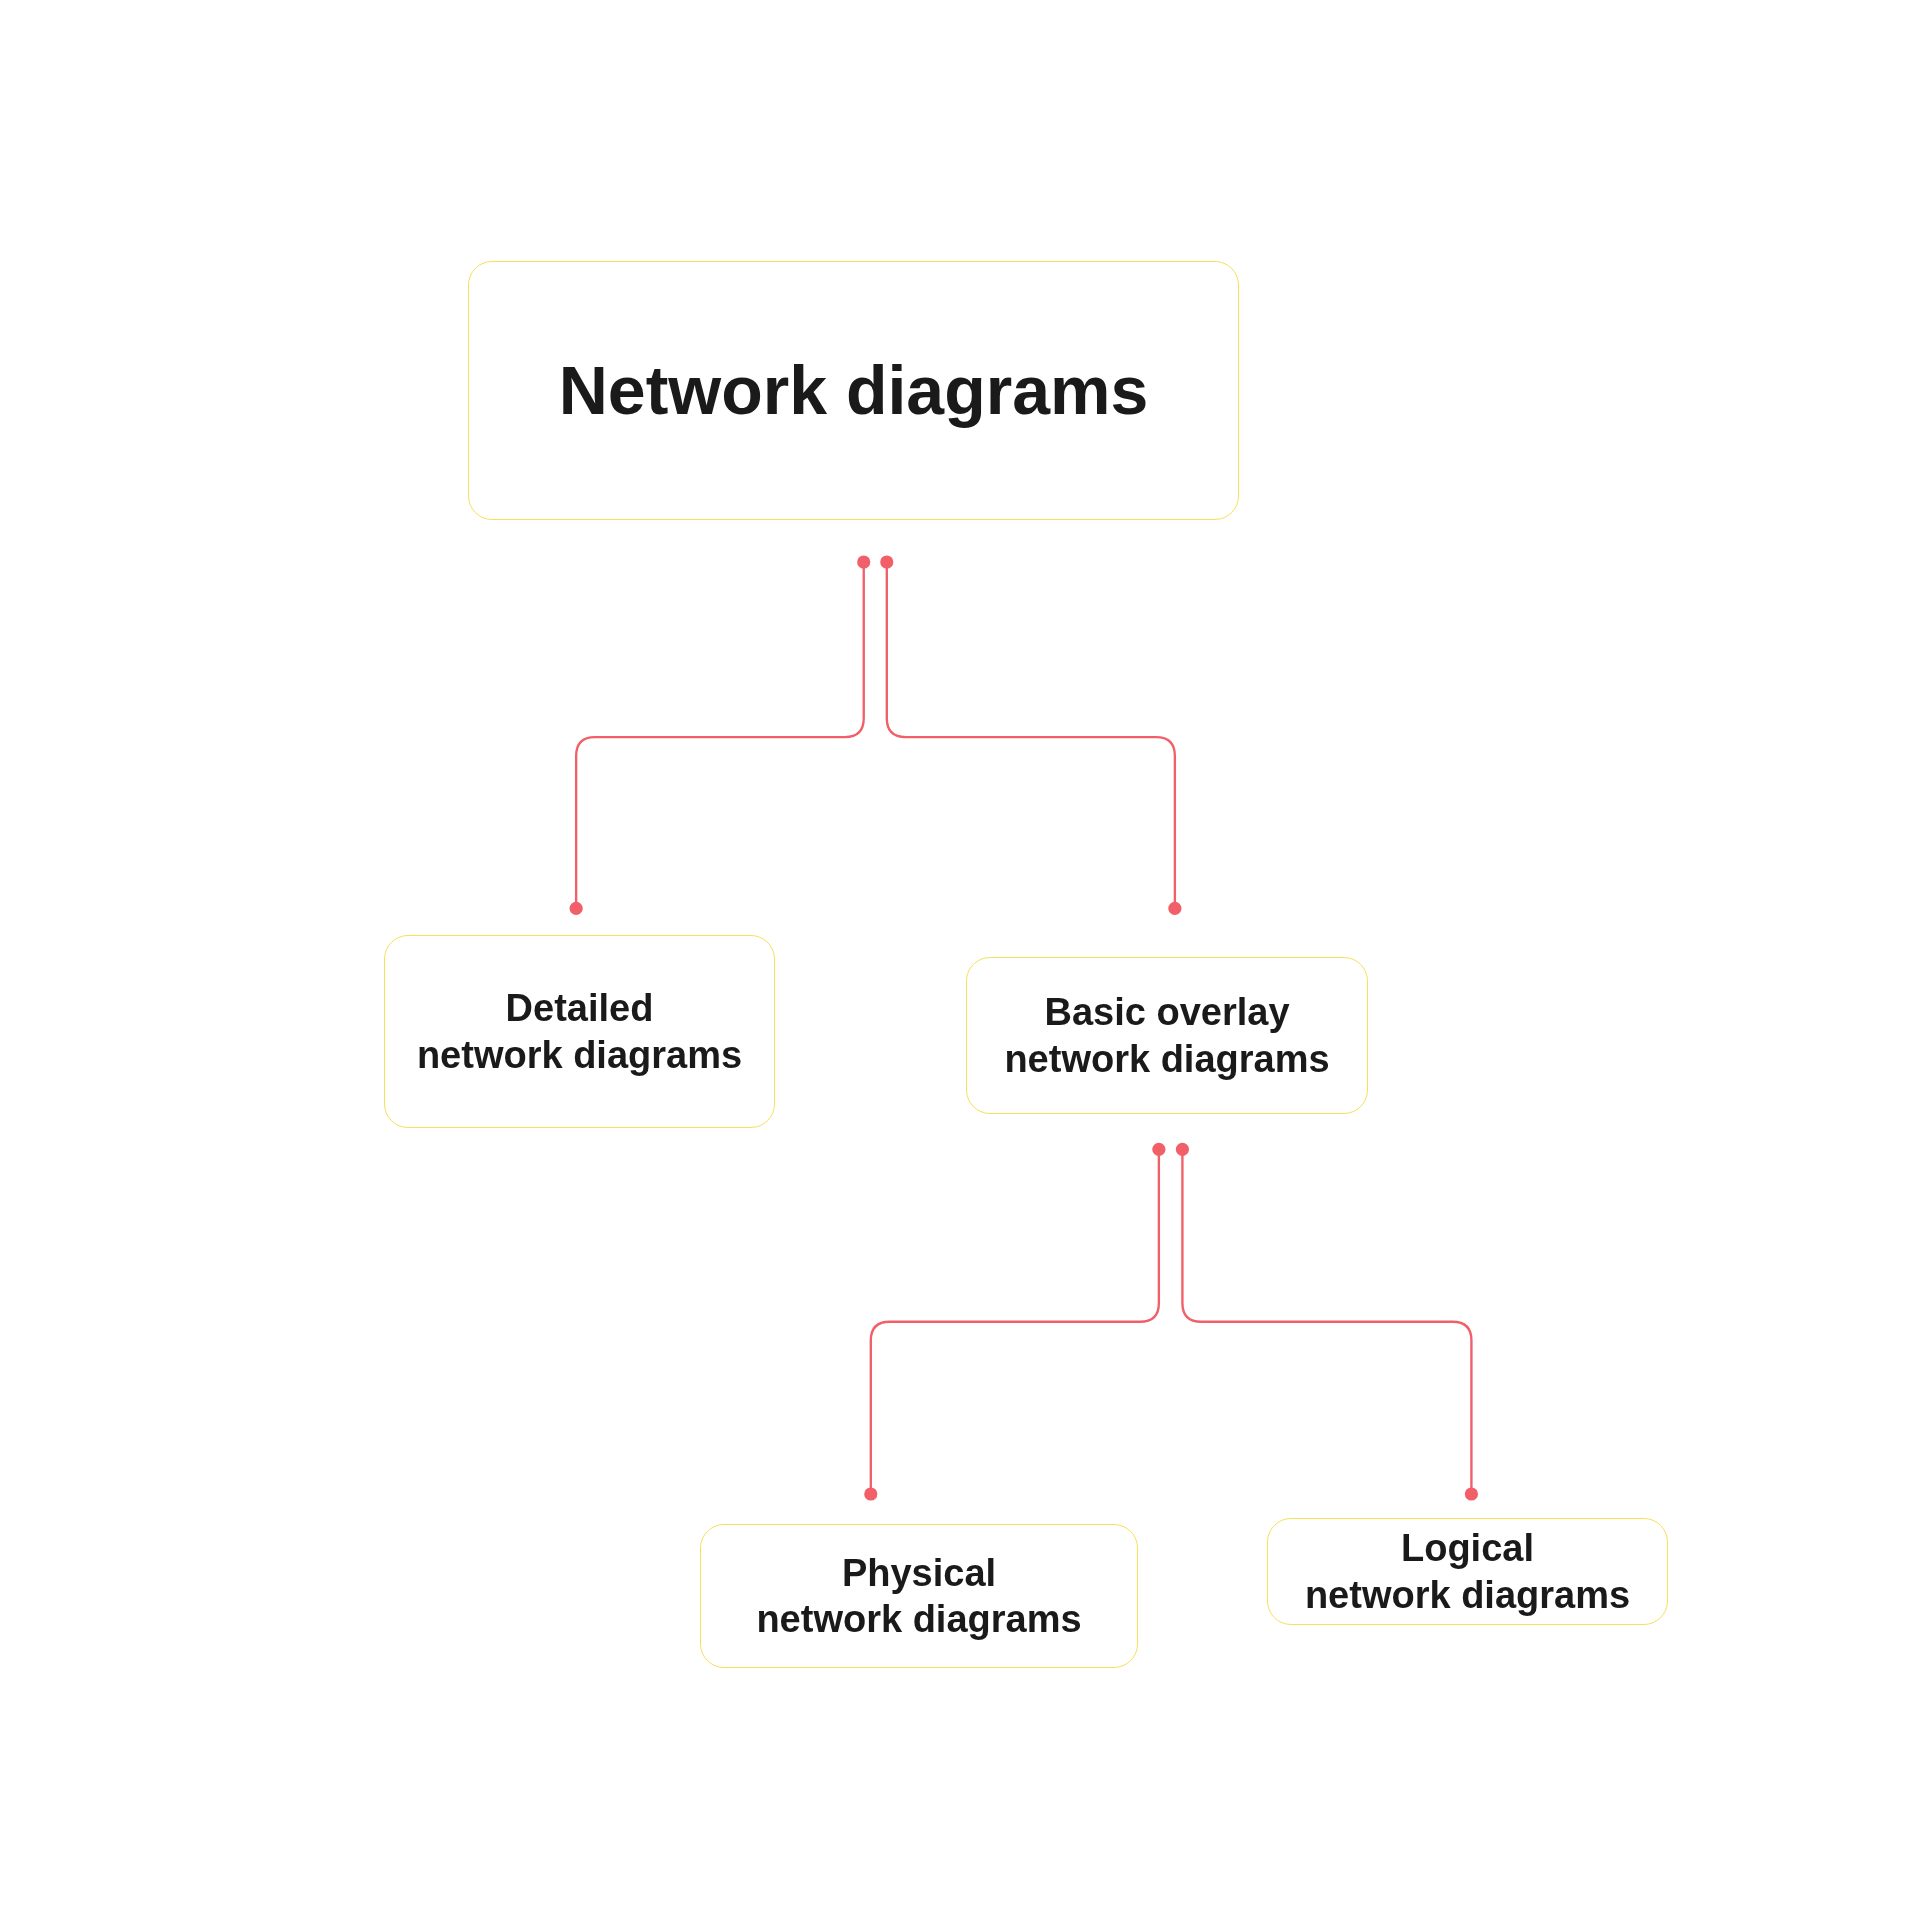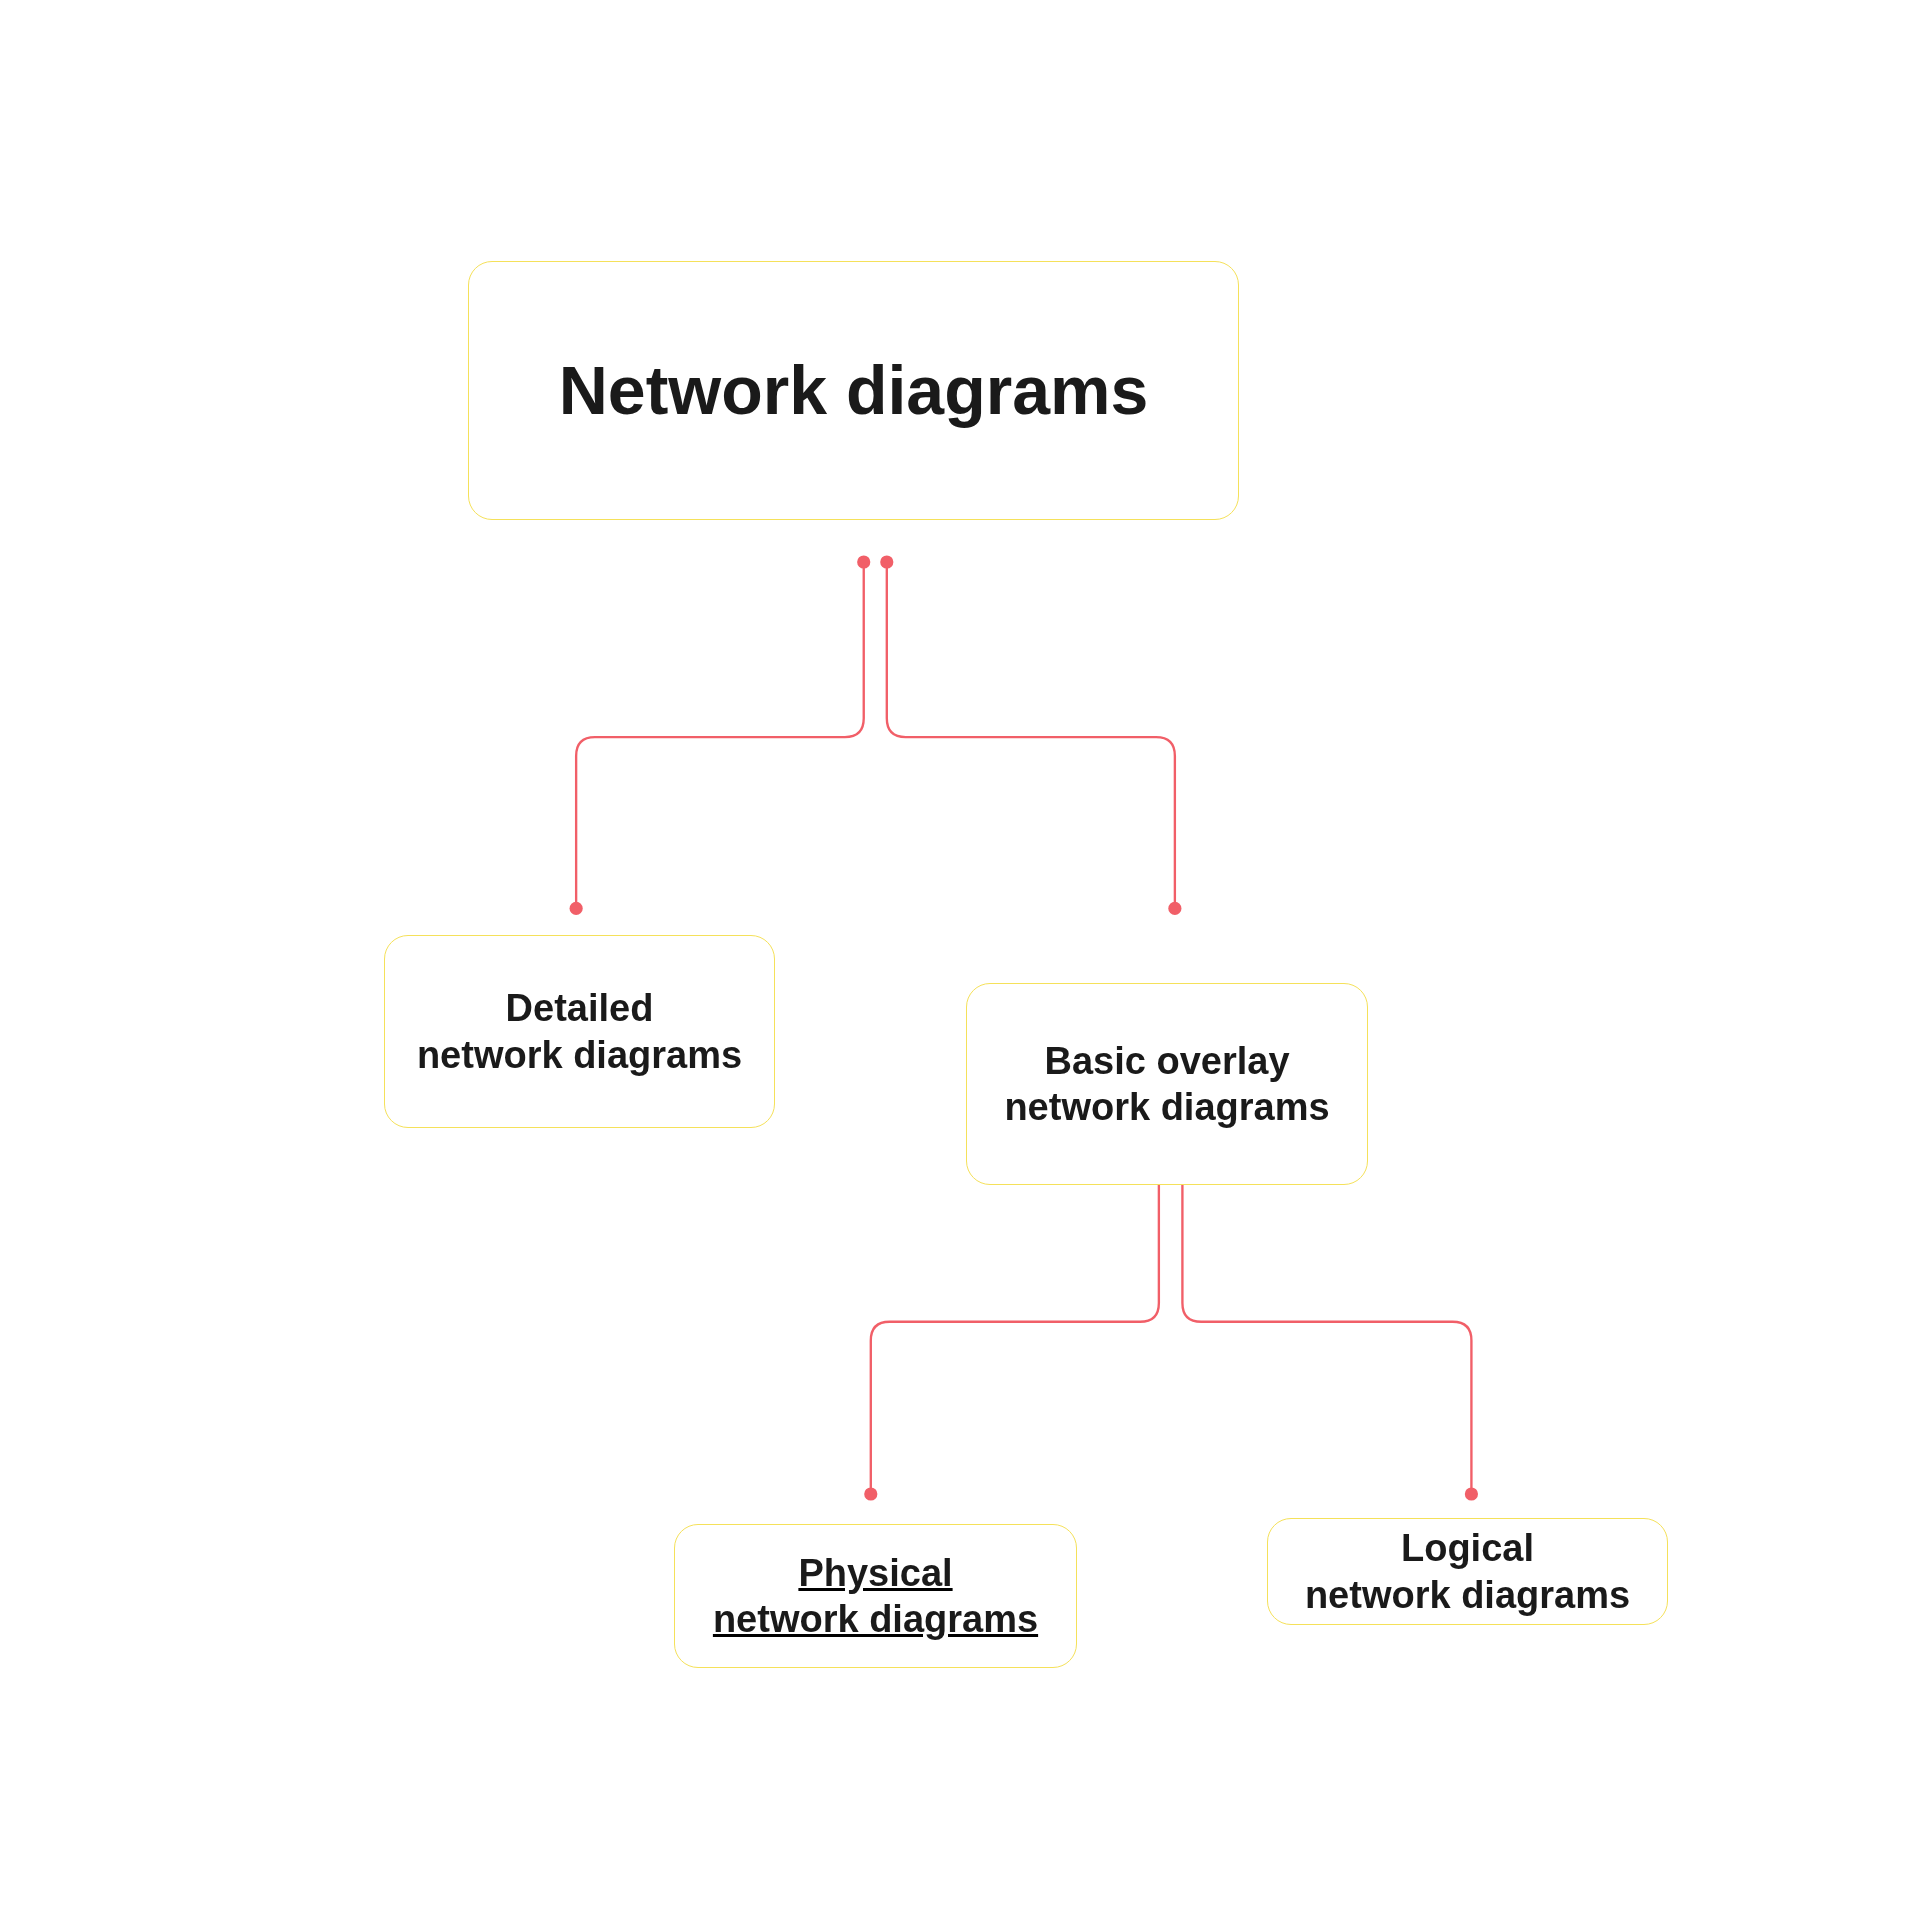--- a/index.html
+++ b/index.html
@@ -36,22 +36,22 @@
   }
   .node-label {
     font-weight: 700;
     color: var(--text);
     white-space: pre-line;
     line-height: 1.22;
   }
   .node-root    { left: 468px;  top: 261px;  width: 771px; height: 259px; }
   .node-root .node-label { font-size: 68px; line-height: 1.1; }
   .node-detailed      { left: 384px;  top: 935px;  width: 391px; height: 193px; }
-  .node-basic-overlay { left: 966px; top: 983px;  width: 402px; height: 202px; }
-  .node-physical      { left: 674px;  top: 1524px; width: 403px; height: 144px; text-decoration: underline; }
+  .node-basic-overlay { left: 966px; top: 957px;  width: 402px; height: 157px; }
+  .node-physical      { left: 700px;  top: 1524px; width: 438px; height: 144px; }
   .node-logical       { left: 1267px; top: 1518px; width: 401px; height: 107px; }
   .node-detailed .node-label,
   .node-basic-overlay .node-label,
   .node-physical .node-label,
   .node-logical .node-label { font-size: 38px; }
   .edge { stroke: var(--connector); stroke-width: 2.5; fill: none; }
   .edge-dot { fill: var(--connector); stroke: none; }
 </style>
 </head>
 <body>

